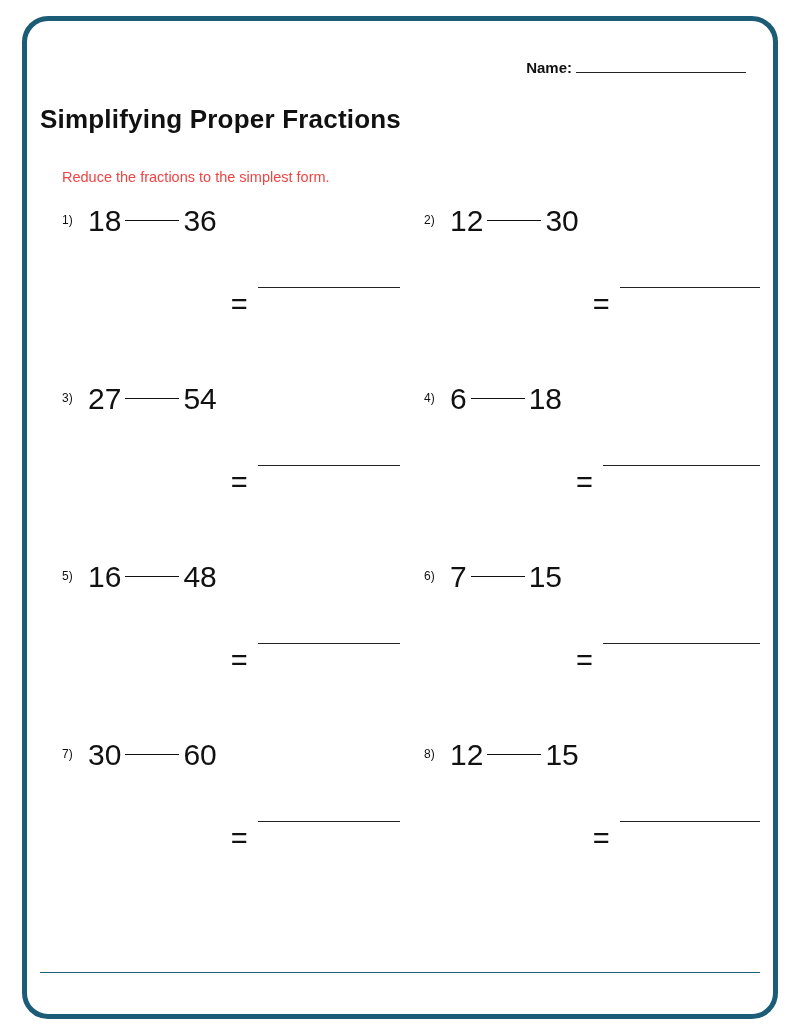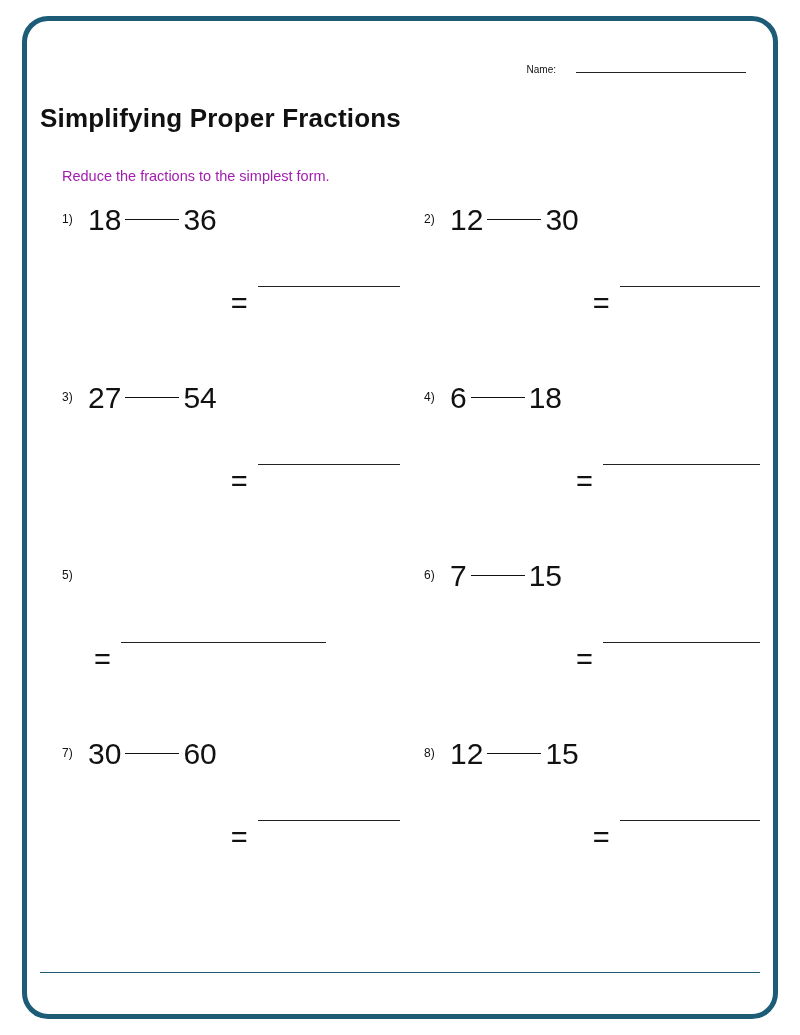--- a/index.html
+++ b/index.html
@@ -40,40 +40,41 @@
   .name-row {
     display: flex;
     justify-content: flex-end;
     align-items: baseline;
     padding-right: 14px;
     padding-top: 24px;
     font-size: 15px;
     color: #111;
   }
   .name-label {
-    font-size: 10px;
-    margin-right: 20px;
+    font-size: 15px;
+    margin-right: 4px;
+    font-weight: bold;
   }
   .name-blank {
     display: inline-block;
     width: 170px;
     border-bottom: 1.5px solid #222;
     height: 14px;
   }
   h1.title {
     font-size: 26px;
     font-weight: bold;
     margin: 28px 0 0 0;
     letter-spacing: 0.2px;
     color: #111;
   }
   .instructions {
     margin: 34px 0 0 22px;
     font-size: 14.5px;
-    color: #a21caf;
+    color: #ef4444;
   }
   .problems {
     margin-top: 14px;
     display: grid;
     grid-template-columns: 1fr 1fr;
     grid-row-gap: 0px;
   }
   .problem {
     position: relative;
     height: 178px;
@@ -209,20 +210,25 @@
           <span class="numer">6</span>
           <span class="fbar"></span>
           <span class="denom">18</span>
         </span>
         <span class="equals">=</span>
         <span class="answer-blank"></span>
       </div>
 
       <div class="problem">
         <span class="qnum">5)</span>
+        <span class="fraction">
+          <span class="numer">16</span>
+          <span class="fbar"></span>
+          <span class="denom">48</span>
+        </span>
         <span class="equals">=</span>
         <span class="answer-blank"></span>
       </div>
 
       <div class="problem col2">
         <span class="qnum">6)</span>
         <span class="fraction">
           <span class="numer">7</span>
           <span class="fbar"></span>
           <span class="denom">15</span>

